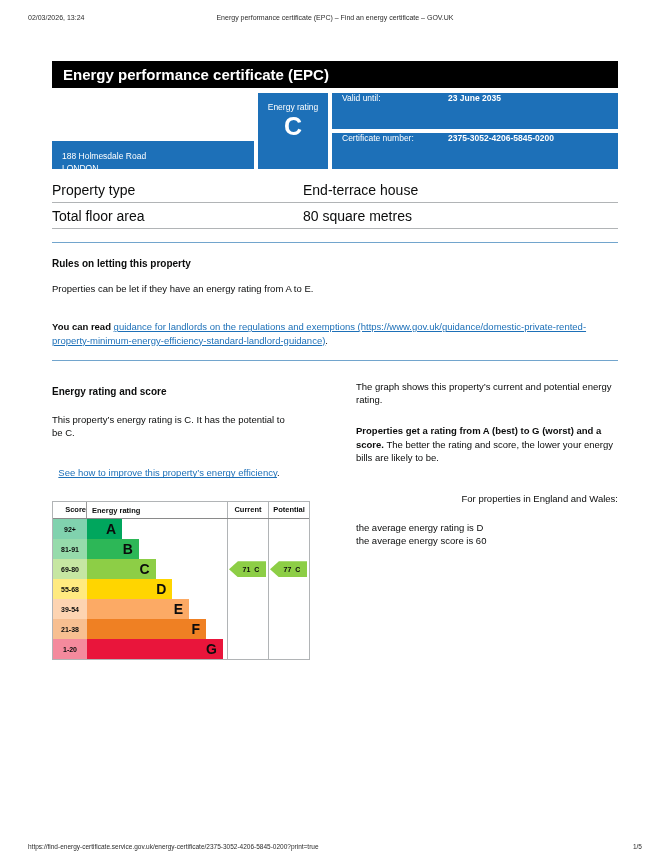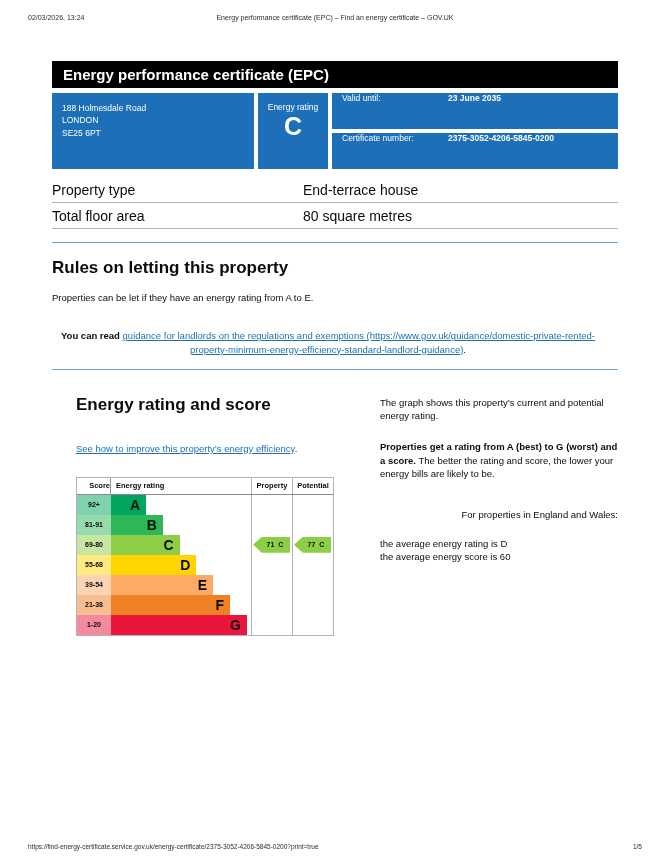--- a/index.html
+++ b/index.html
@@ -17,50 +17,50 @@
   .print-footer{position:absolute;top:843px;left:28px;right:28px;font-size:6.5px;color:#2b2b2b;display:flex;justify-content:space-between;}
 
   .page-content{position:absolute;left:52px;top:61px;width:566px;}
 
   
   .banner{background:#000000;color:#ffffff;font-weight:bold;font-size:15px;height:27px;line-height:27px;padding-left:11px;}
 
   
   .summary{display:flex;gap:4px;margin-top:5px;height:76px;}
   .blue{background:#1d70b8;color:#ffffff;}
-  .address{width:202px;padding:9px 10px;font-size:8.5px;line-height:1.45;}
+  .address{width:202px;padding:9px 10px;font-size:8.5px;line-height:1.45;margin-top:48px;}
   .rating-cell{width:70px;text-align:center;padding-top:9px;font-size:8.5px;}
   .rating-letter{font-size:25px;font-weight:bold;line-height:1.1;margin-top:1px;}
   .meta{flex:1;display:flex;flex-direction:column;gap:4px;}
   .meta-row{flex:1;display:flex;align-items:flex-start;padding:0 10px;font-size:8.5px;}
   .meta-label{width:106px;flex:none;}
   .meta-value{font-weight:bold;}
 
   
   .prop-table{margin-top:8px;font-size:14px;}
   .prop-row{display:flex;border-bottom:1px solid #b1b4b6;padding:5px 0 4px;}
   .prop-label{width:251px;flex:none;}
 
   .divider{border:none;border-top:1px solid #72a5cd;margin:13px 0 0 0;}
 
-  h2{font-size:17px;margin:15px 0 0 0;}
+  h2{font-size:10px;margin:15px 0 0 0;}
   p{font-size:9.5px;line-height:1.4;margin:0;}
   .bold{font-weight:bold;}
   a{color:#1d70b8;text-decoration:underline;cursor:pointer;}
 
   .rules-p1{margin-top:13px;}
-  .rules-p2{margin-top:25px;width:552px;text-align:center;}
+  .rules-p2{margin-top:25px;width:552px;}
 
   
   .columns{display:flex;margin-top:10px;align-items:flex-start;}
-  .col-left{width:296px;flex:none;margin-left:24px;}
-  .col-right{width:262px;margin-left:8px;margin-top:16px;}
+  .col-left{width:296px;flex:none;}
+  .col-right{width:262px;margin-left:8px;margin-top:9px;}
   .col-left p, .col-left .link-block{width:234px;}
   .left-p{margin-top:16px;}
-  .link-block{margin-top:27px;font-size:9.5px;line-height:1.45;}
+  .link-block{margin-top:27px;font-size:9.5px;line-height:1.45;text-align:center;}
   .rp1{margin-top:0;}
   .rp2{margin-top:18px;}
   .rp3{margin-top:28px;text-align:right;}
   .rp4{margin-top:15px;}
 
   
   .epc-chart{margin-top:21px;width:258px;border:1px solid #b1b4b6;font-size:7px;background:#fff;}
   .chart-header{display:flex;height:17px;align-items:center;font-weight:bold;font-size:7.5px;border-bottom:1px solid #8a8a8a;}
   .h-score{width:34px;text-align:right;border-right:1px solid #9b9b9b;align-self:stretch;line-height:16px;}
   .h-rating{flex:1;padding-left:5px;}
@@ -131,27 +131,28 @@
 
   <h2>Rules on letting this property</h2>
   <p class="rules-p1">Properties can be let if they have an energy rating from A to E.</p>
   <p class="rules-p2"><span class="bold">You can read </span><a>guidance for landlords on the regulations and exemptions (https://www.gov.uk/guidance/domestic-private-rented-property-minimum-energy-efficiency-standard-landlord-guidance)</a><span>.</span></p>
 
   <hr class="divider">
 
   <div class="columns">
     <div class="col-left">
       <h2>Energy rating and score</h2>
+      <p class="left-p">This property’s energy rating is C. It has the potential to be C.</p>
       <div class="link-block"><a>See how to improve this property’s energy efficiency</a><span>.</span></div>
 
       <div class="epc-chart">
         <div class="chart-header">
           <div class="h-score">Score</div>
           <div class="h-rating">Energy rating</div>
-          <div class="h-col">Property</div>
+          <div class="h-col">Current</div>
           <div class="h-col">Potential</div>
         </div>
         <div class="chart-rows">
           <div class="chart-row">
             <div class="score-cell" style="background: rgb(128, 210, 174);">92+</div>
             <div class="band-area">
                 <div class="band-bar w0" style="background: rgb(0, 166, 93);">
                   <span class="band-letter">A</span>
                 </div>
               </div>

